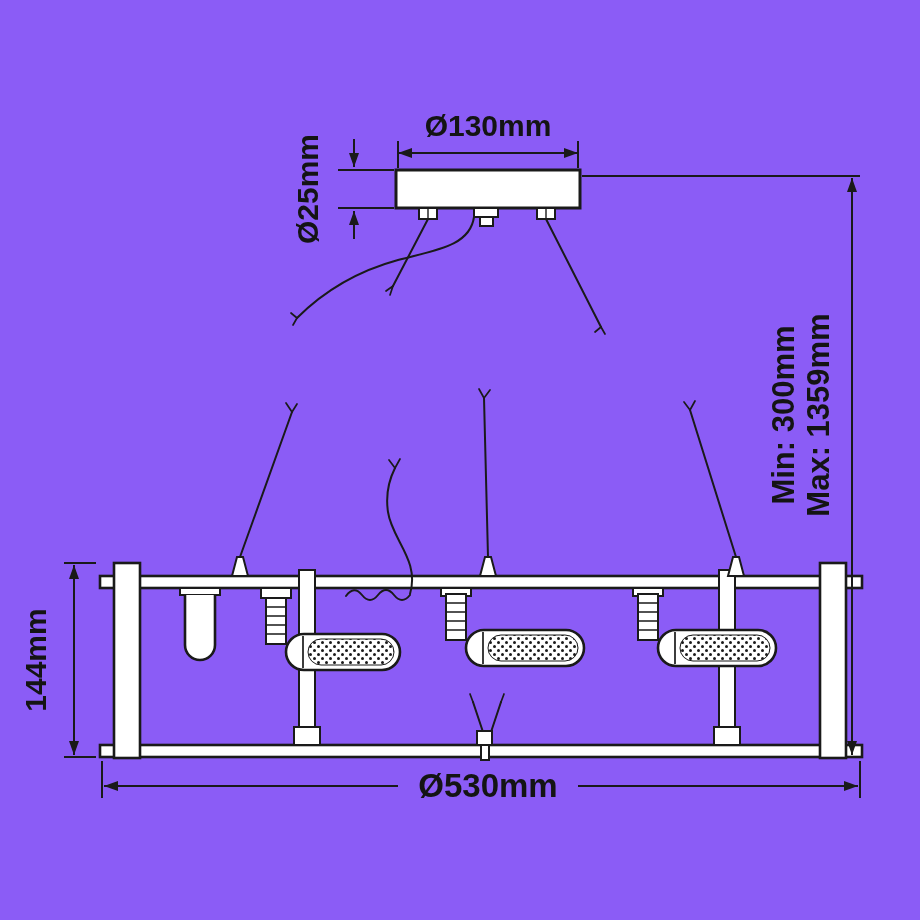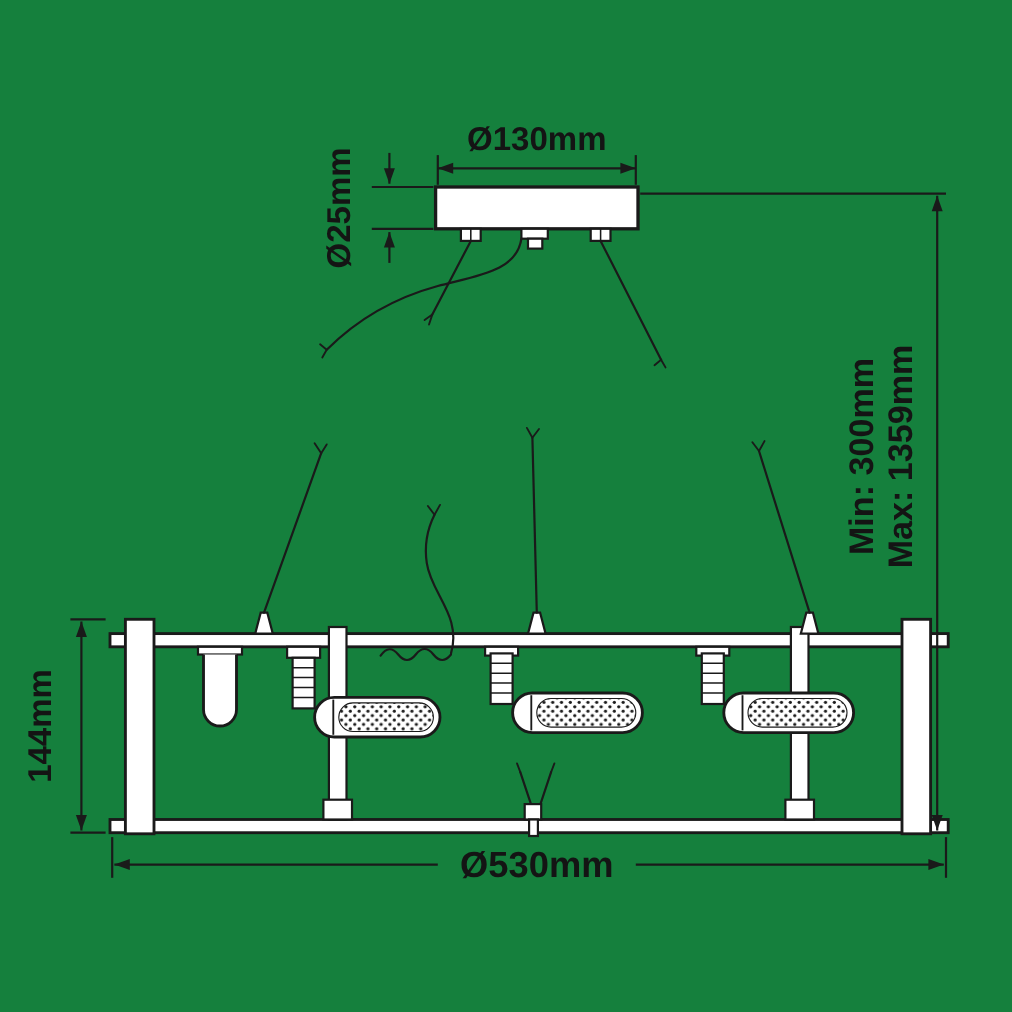--- a/index.html
+++ b/index.html
@@ -1,16 +1,16 @@
 <!DOCTYPE html>
 <html><head>
 <meta charset="utf-8">
 <style>
   html,body{margin:0;padding:0;background:#ffffff;}
-  .stage{width:920px;height:920px;background:#15803d;position:relative;overflow:hidden;}
+  .stage{width:920px;height:920px;background:#8b5cf6;position:relative;overflow:hidden;}
   svg{display:block;}
   .ln{stroke:#1a1a1a;fill:none;}
   .fw{stroke:#1a1a1a;fill:#ffffff;}
   .s1{stroke-width:1.4;}
   .s15{stroke-width:1.7;}
   .s2{stroke-width:2;}
   .s25{stroke-width:2.6;}
   .s3{stroke-width:3;}
   .cable{stroke-linecap:round;}
   .dim-text{font-family:"Liberation Sans",sans-serif;font-weight:700;font-size:30px;fill:#141414;}

